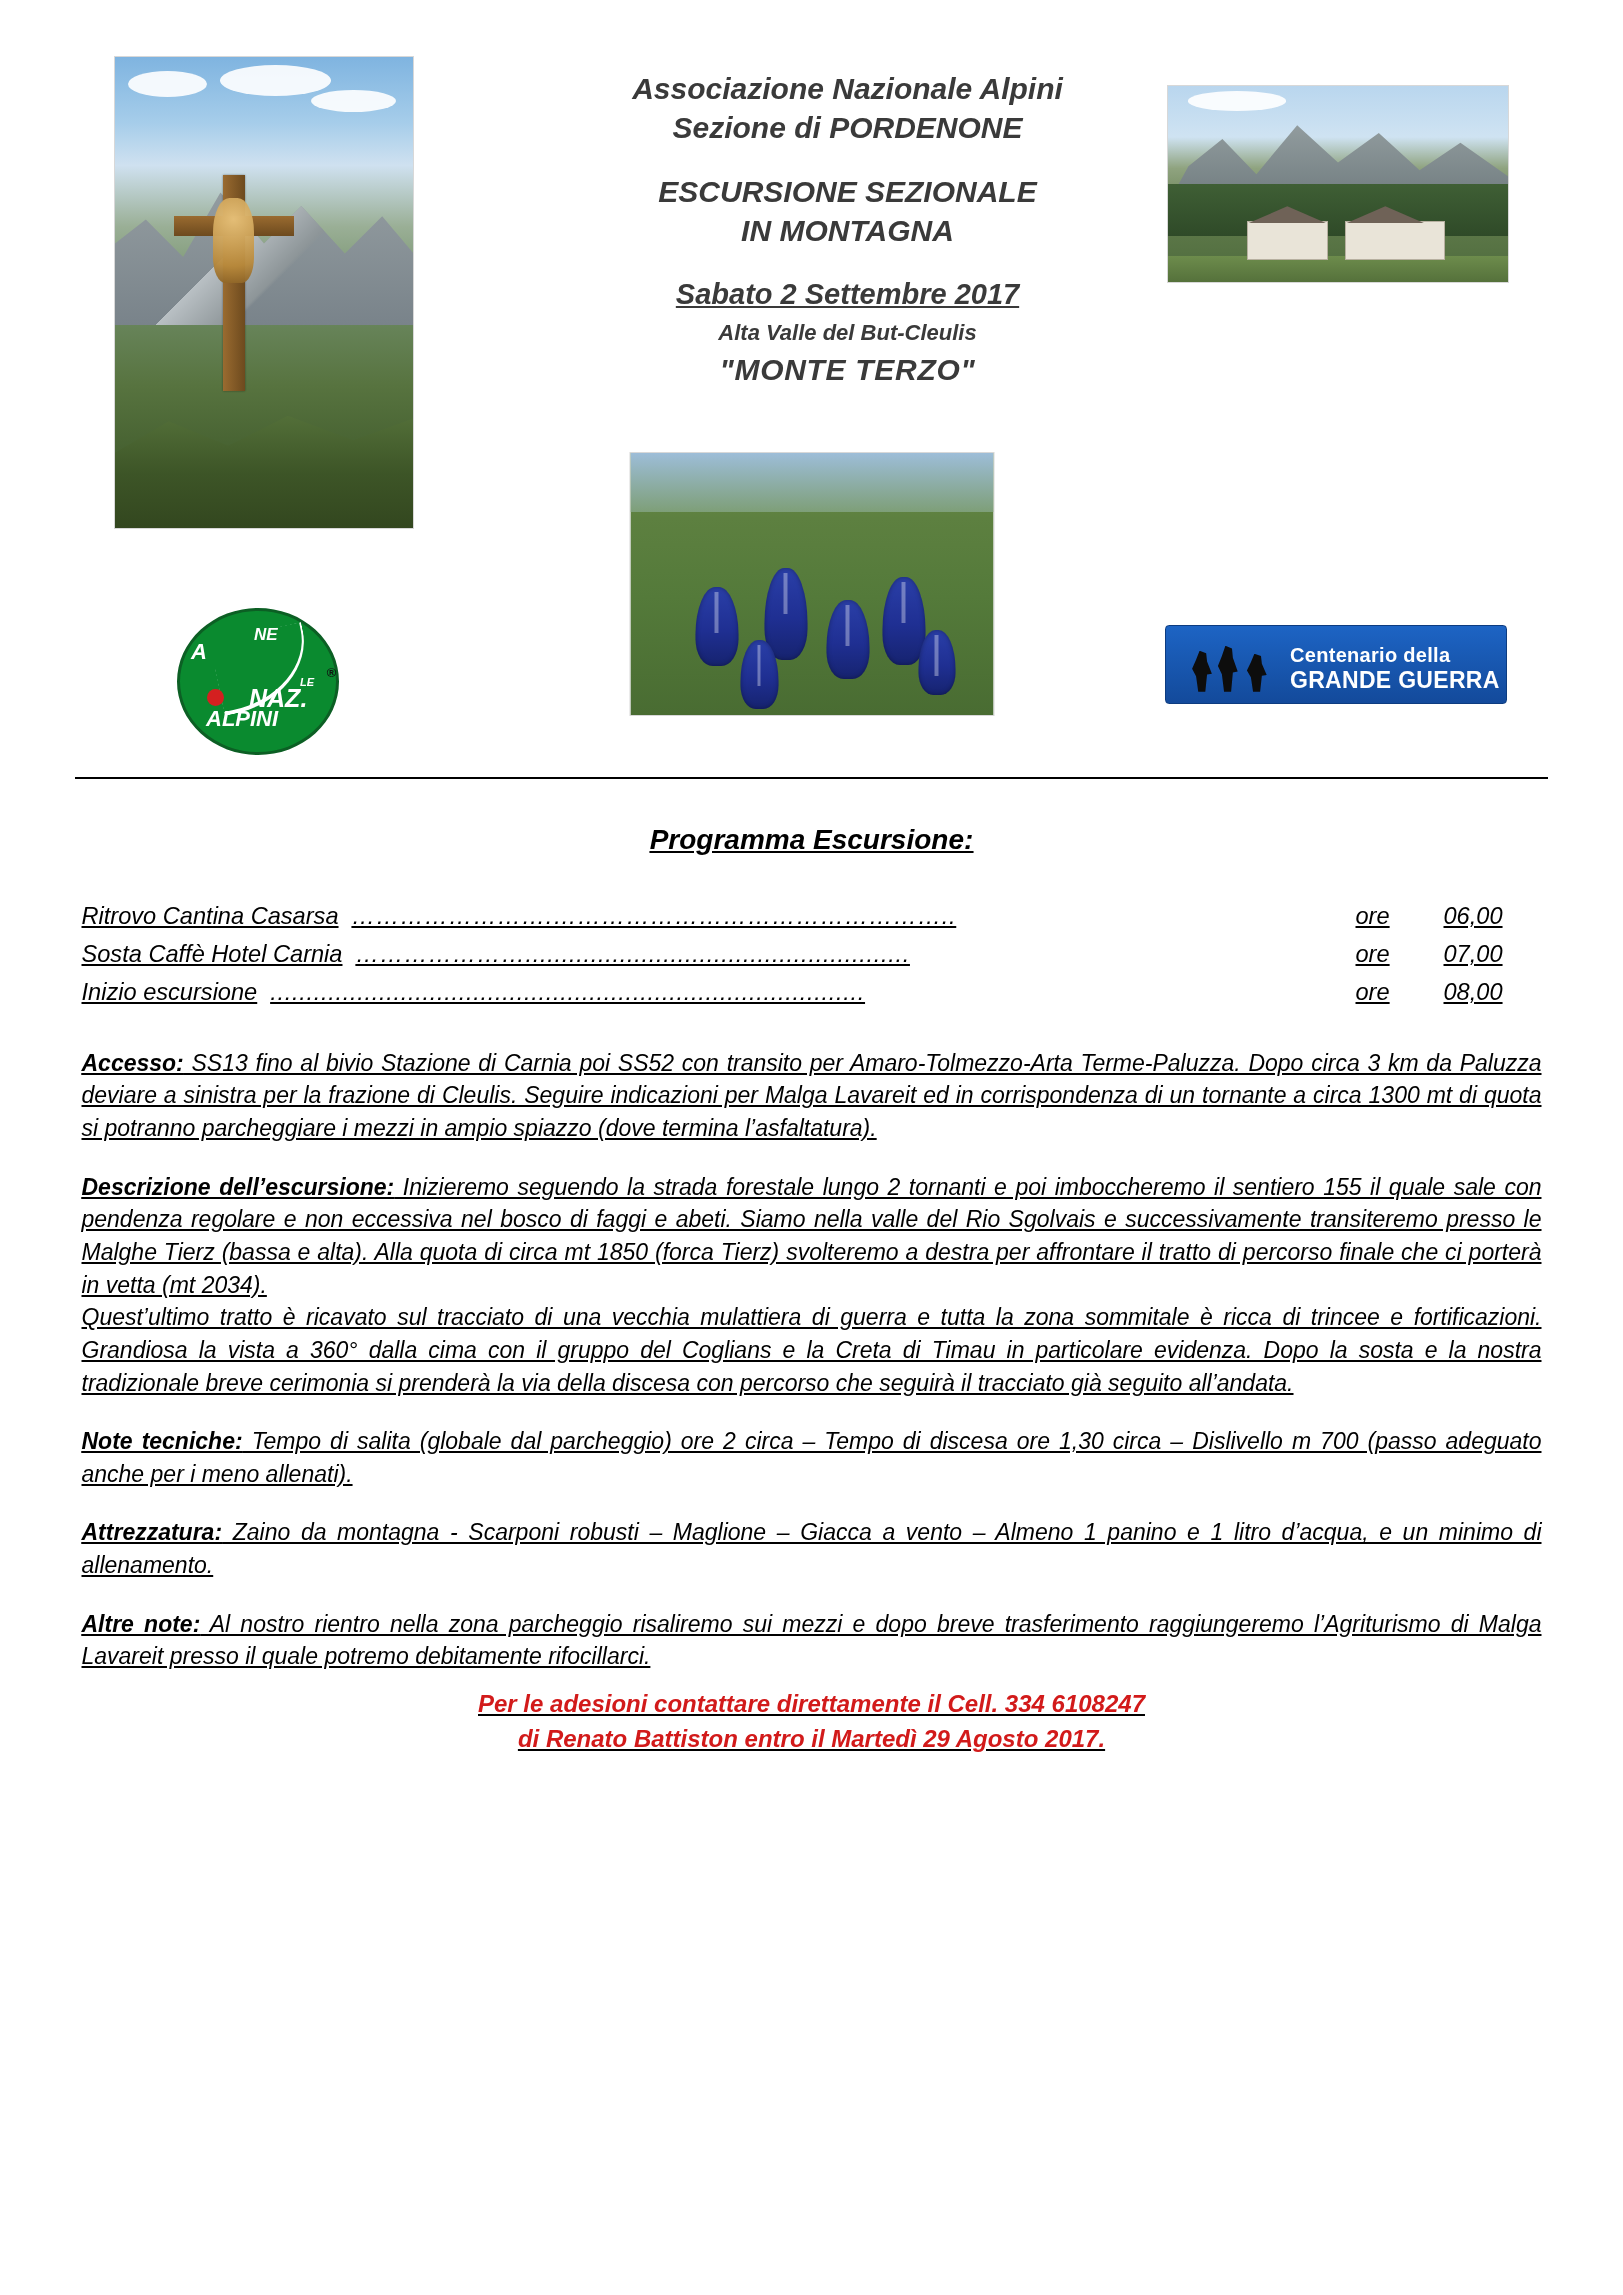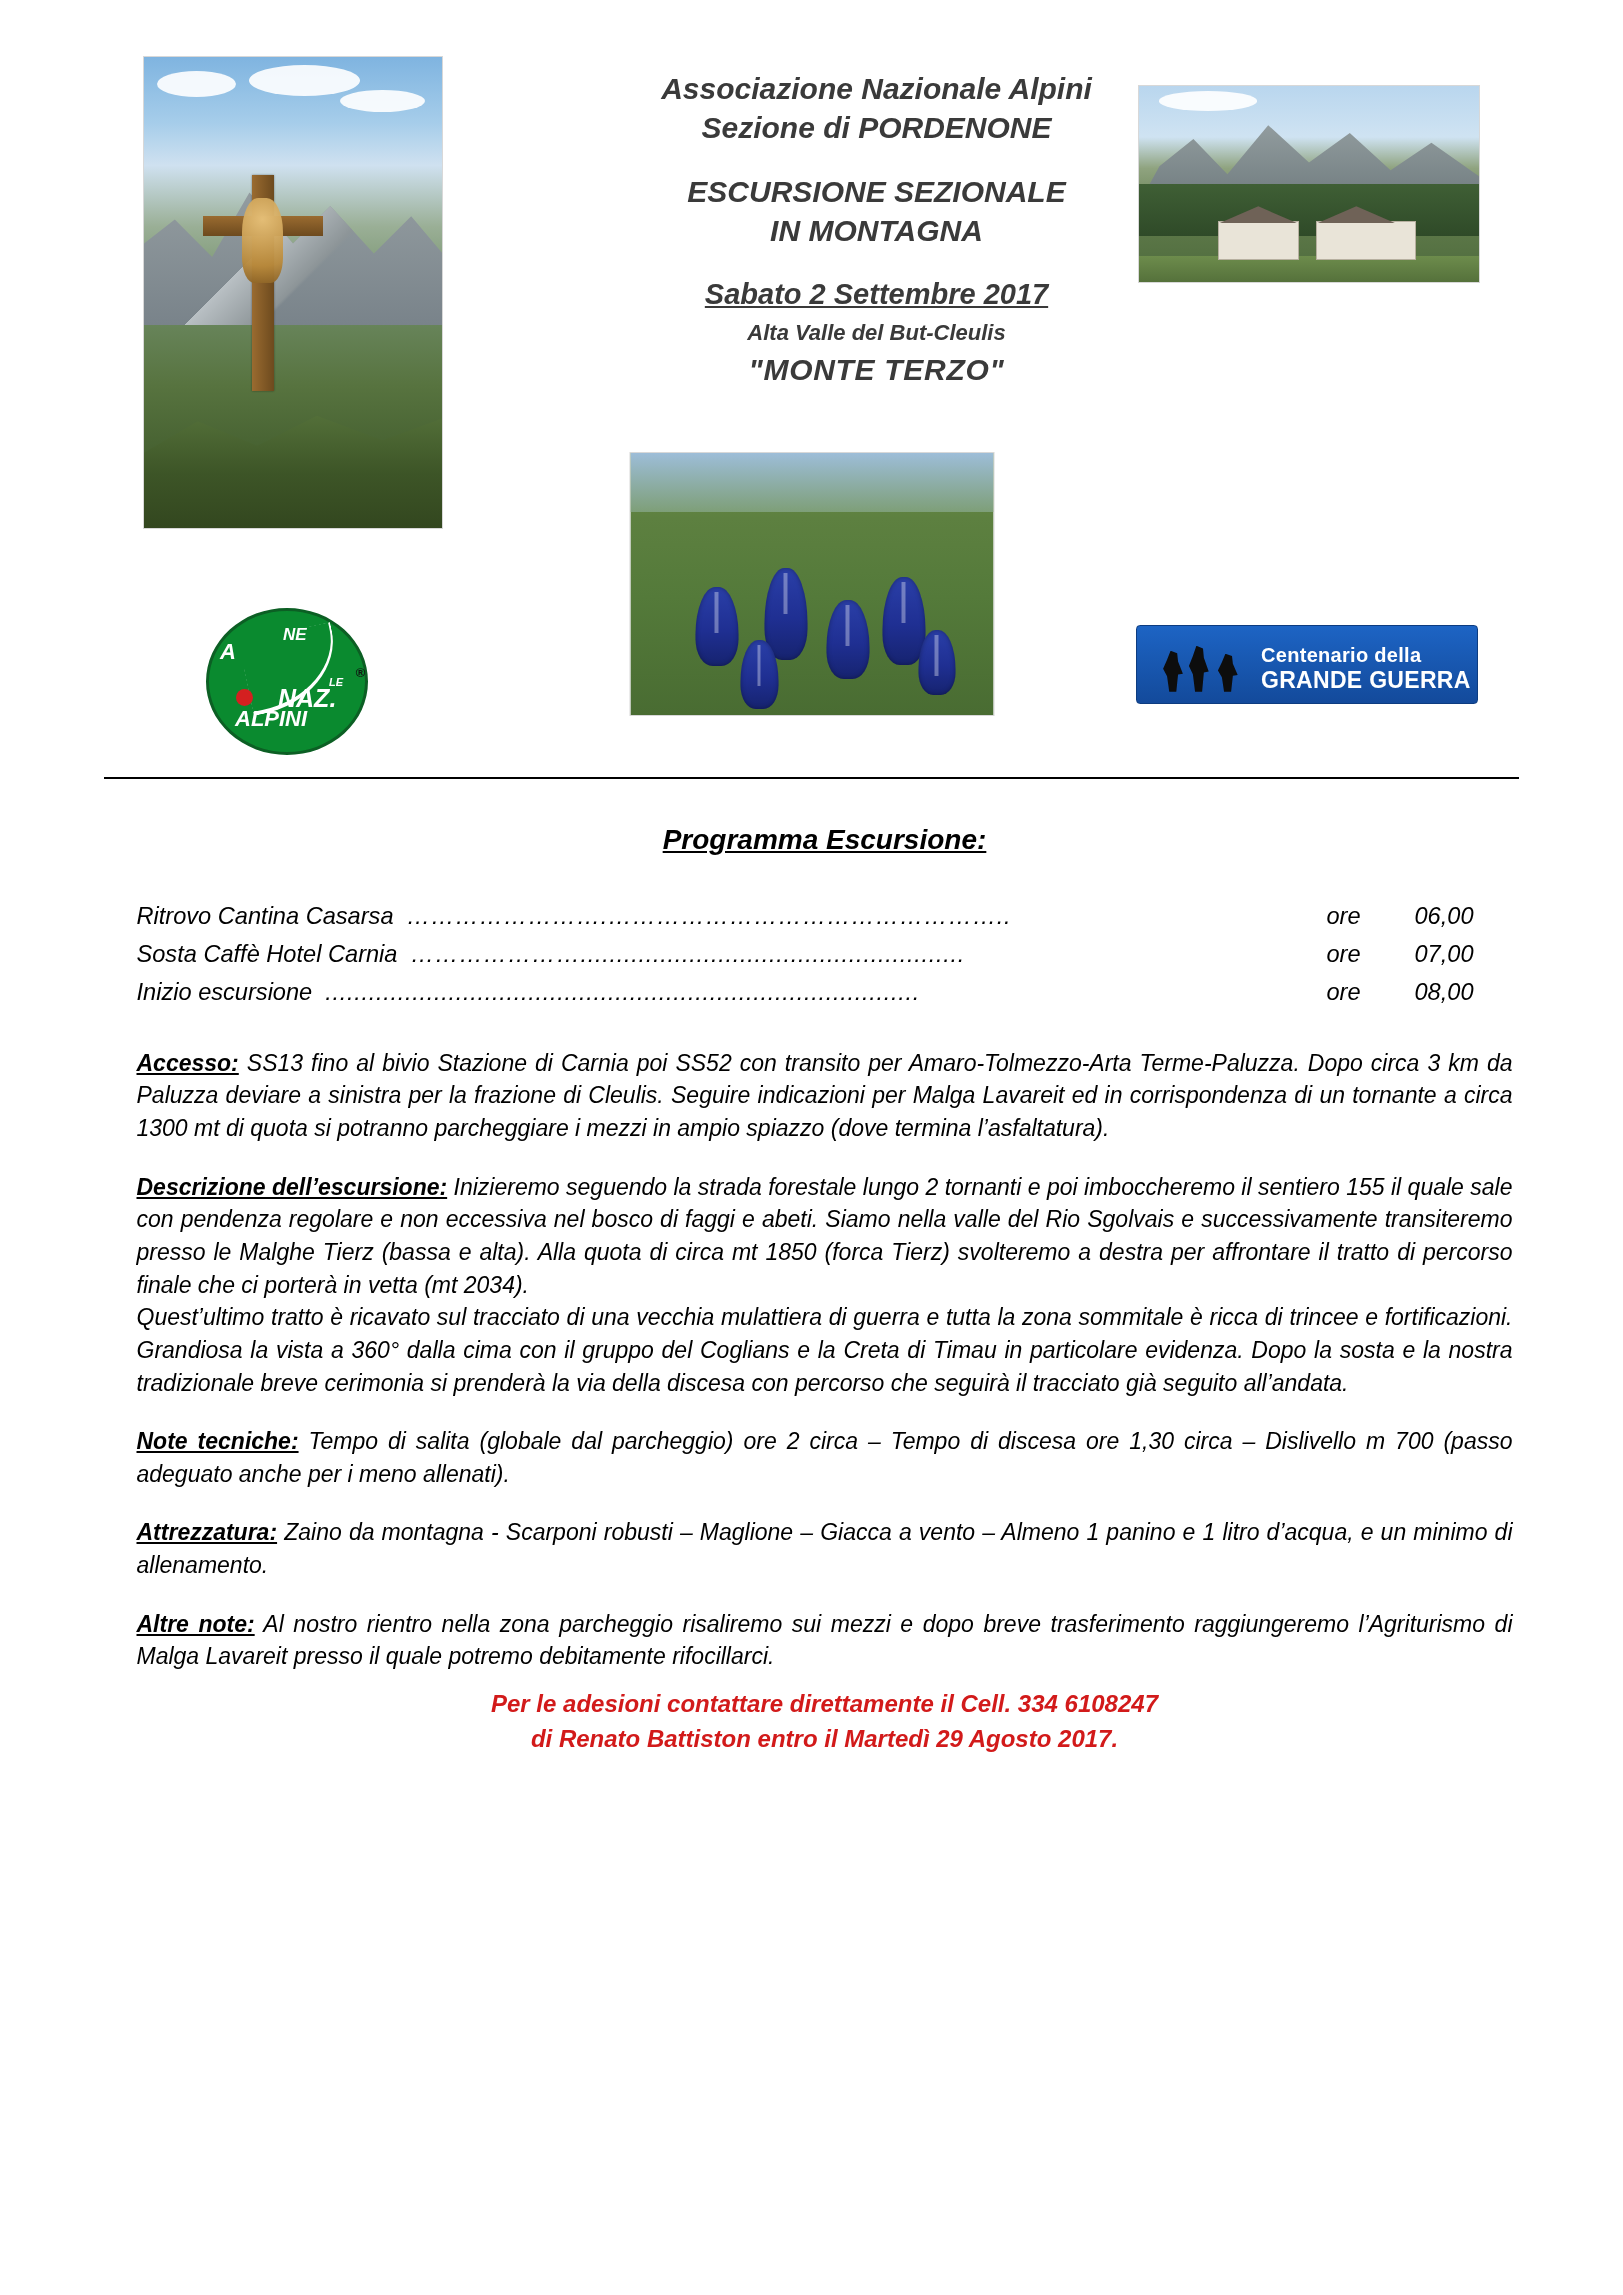--- a/index.html
+++ b/index.html
@@ -13,21 +13,22 @@
     font-family: "Liberation Sans", sans-serif;
     color: #000000;
     position: relative;
     overflow: hidden;
   }
   .page {
     position: relative;
     width: 1623px;
     height: 1839px;
     box-sizing: border-box;
-    padding: 0 104px;
+    padding: 0 75px;
+    text-decoration: underline;
   }
 
   
   .header {
     position: relative;
     height: 772px;
   }
 
   .photo {
     position: absolute;
@@ -318,21 +319,20 @@
     border-top: 2px solid #000000;
     margin: 5.2px 0 0 0;
   }
 
   
   .content {
     padding: 0 6.5px;
     font-size: 23px;
     line-height: 1.42;
     font-style: italic;
-    margin-left: 26px;
   }
   h2.prog-title {
     text-align: center;
     font-size: 28px;
     font-weight: bold;
     font-style: italic;
     text-decoration: underline;
     margin: 41px 0 37px 0;
   }
   .schedule {

